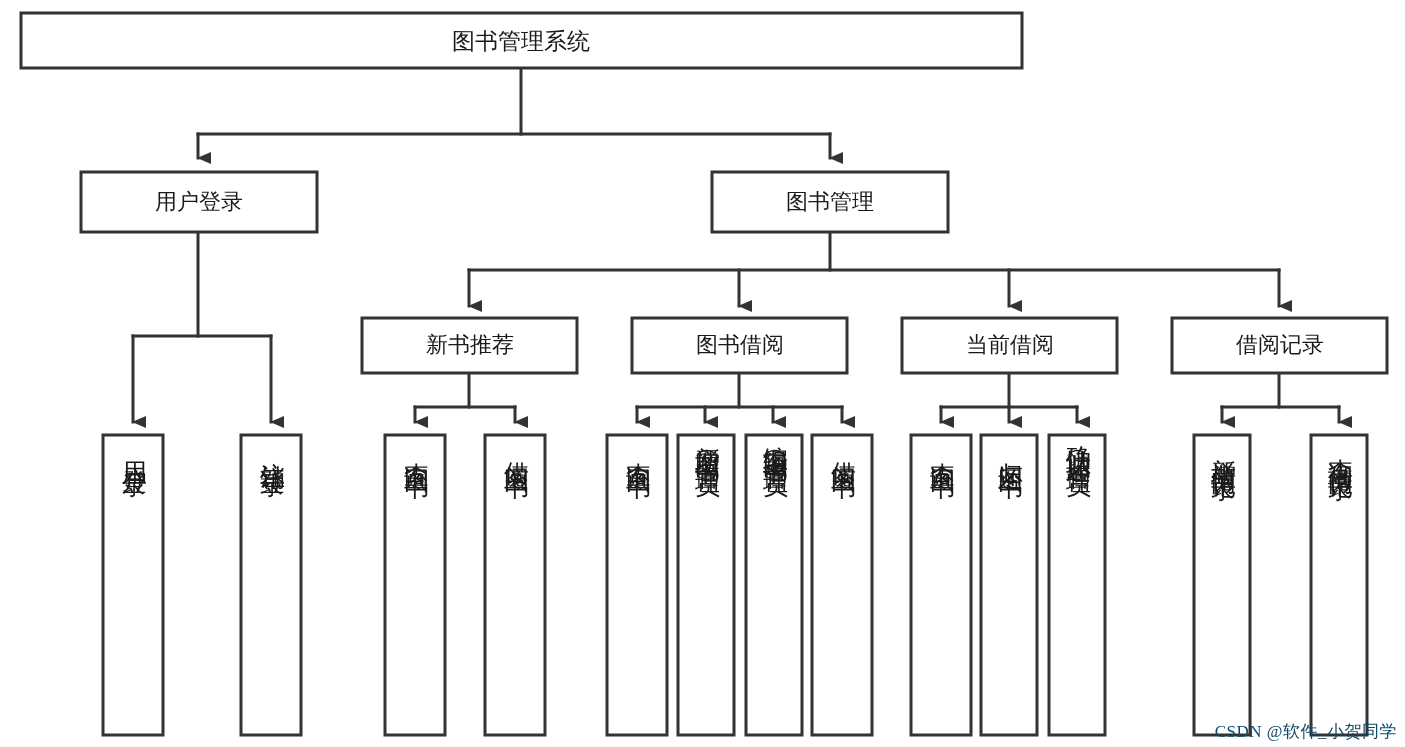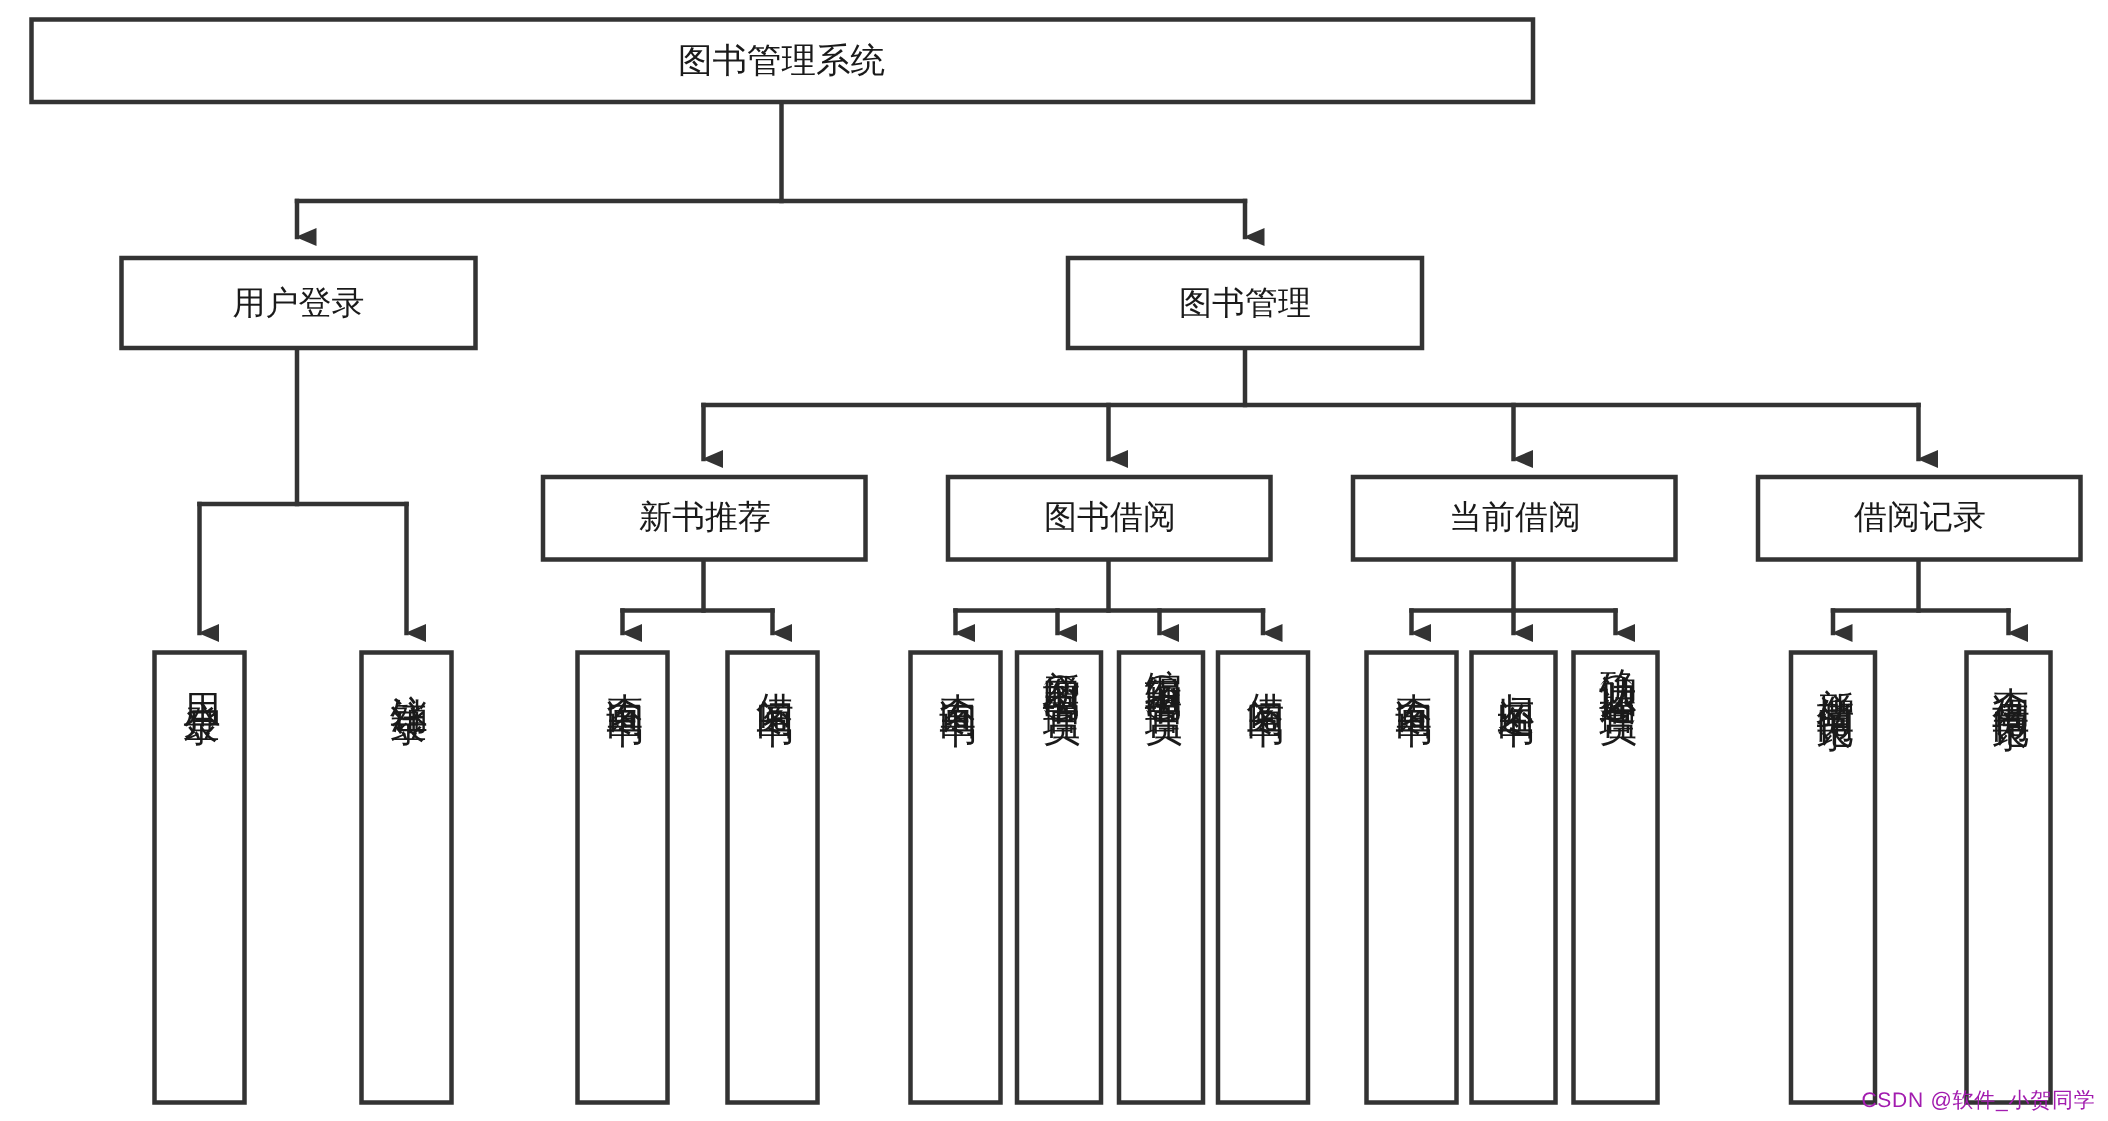--- a/index.html
+++ b/index.html
@@ -54,23 +54,23 @@
     stroke-linecap: square;
   }
   .arrow-head {
     fill: #333333;
     stroke: none;
   }
   .watermark {
     position: absolute;
     right: 8px;
     bottom: 4px;
-    font-family: Liberation Sans, sans-serif;
-    font-size: 14px;
-    color: #a21caf;
+    font-family: Liberation Serif, serif;
+    font-size: 17px;
+    color: #0c4a6e;
     letter-spacing: 0.5px;
     white-space: nowrap;
     pointer-events: none;
     user-select: none;
   }
 </style>
 </head>
 <body>
 
 <svg id="diagram-root" viewBox="0 0 1405 747" xmlns="http://www.w3.org/2000/svg">

